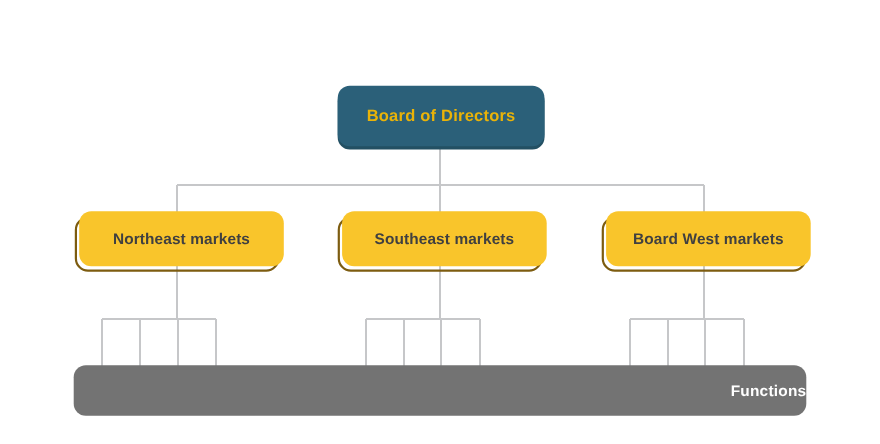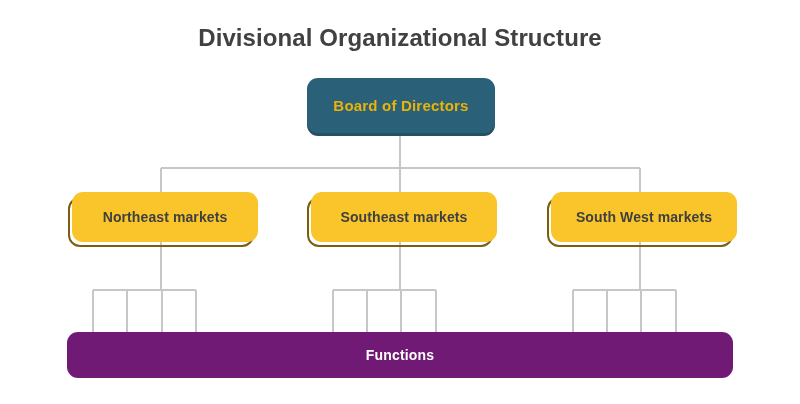--- a/index.html
+++ b/index.html
@@ -77,37 +77,36 @@
   #div-0{left:72px;}
   #div-1{left:311px;}
   #div-2{left:551px;}
 
   
   .functions{
     position:absolute;
     left:67px;top:332px;
     width:666px;height:46px;
     border-radius:11px;
-    background:#701a75;
-    display:flex;align-items:center;justify-content:center;
+    background:#737373;
+    display:flex;align-items:center;justify-content:flex-end;
     z-index:4;
   }
   .functions-label{
     color:#ffffff;
     font-size:14px;
     font-weight:bold;
     letter-spacing:.2px;
   }
 </style>
 </head>
 <body>
 
 <div id="stage">
 
-  <div class="title">Divisional Organizational Structure</div>
 
   <svg id="wires" viewBox="0 0 800 404" width="800" height="404">
     <g stroke="#c6c7c9" stroke-width="2" fill="none" shape-rendering="crispEdges">
 
       <line x1="400" y1="133" x2="400" y2="168"></line>
 
       <line x1="161" y1="168" x2="640" y2="168"></line>
 
       <line x1="161" y1="168" x2="161" y2="193"></line>
       <line x1="400" y1="168" x2="400" y2="193"></line>
@@ -150,21 +149,21 @@
   <div class="division" id="div-1">
     <div class="outline"></div>
     <div class="fill">
       <span class="division-label">Southeast markets</span>
     </div>
   </div>
 
   <div class="division" id="div-2">
     <div class="outline"></div>
     <div class="fill">
-      <span class="division-label">South West markets</span>
+      <span class="division-label">Board West markets</span>
     </div>
   </div>
 
   <div class="functions">
     <span class="functions-label">Functions</span>
   </div>
 
 </div>
 
 </body></html>

